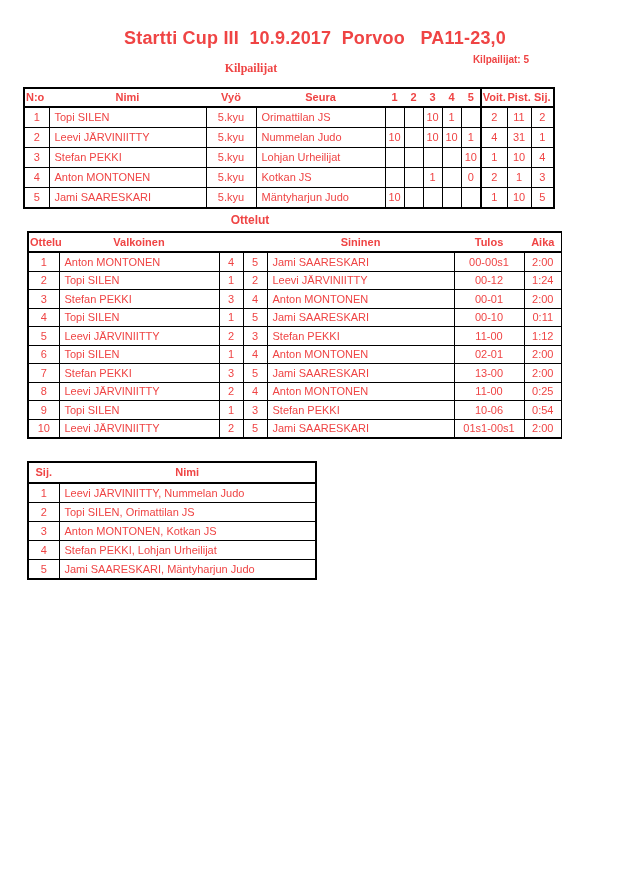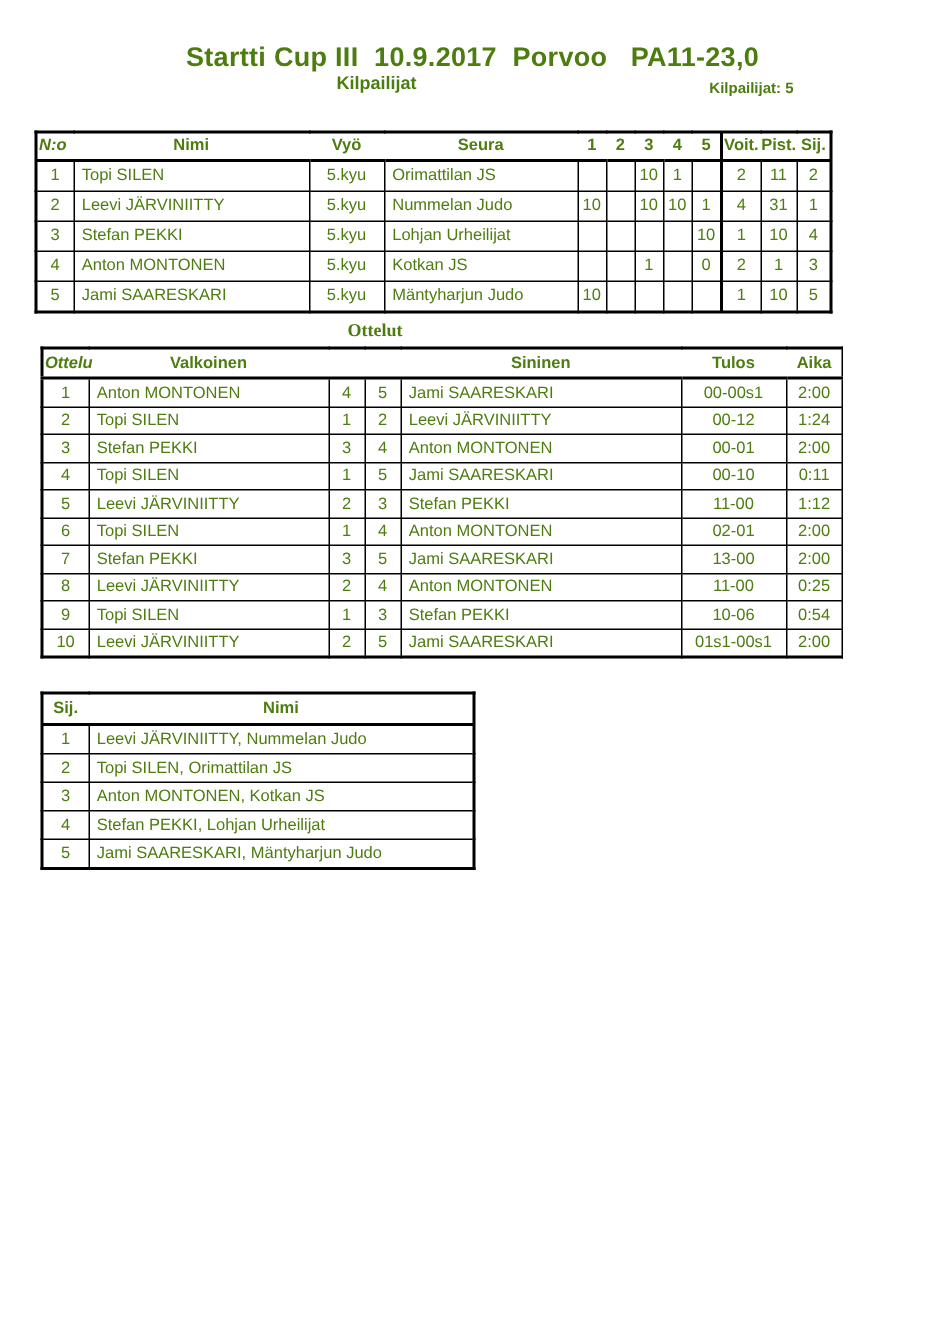--- a/index.html
+++ b/index.html
@@ -1,18 +1,18 @@
 <!DOCTYPE html>
 <html><head>
 <meta charset="utf-8">
 <style>
   html,body{margin:0;padding:0;background:#fff;}
   .page{
     position:relative;width:562px;height:891px;background:#ffffff;
-    font-family:"Liberation Sans","DejaVu Sans",sans-serif;color:#4d7c0f;overflow:hidden;
+    font-family:"Liberation Sans","DejaVu Sans",sans-serif;color:#ef4444;overflow:hidden;
   }
   .title{
     position:absolute;top:28px;left:0;width:630px;text-align:center;
     font-size:18px;font-weight:bold;white-space:pre;letter-spacing:.2px;
   }
   .count{
     position:absolute;top:54px;right:33px;font-size:10px;font-weight:bold;text-align:center;
   }
   .section-heading{
     position:absolute;font-size:12px;font-weight:bold;text-align:center;white-space:nowrap;
@@ -24,37 +24,37 @@
   td,th{
     border:1px solid #000;padding:0;text-align:center;vertical-align:middle;
     overflow:hidden;white-space:nowrap;line-height:1.1;height:inherit;
   }
   thead th{
     border-left-color:transparent;border-right-color:transparent;
     border-bottom:2px solid #000;overflow:visible;font-weight:bold;
   }
   td.tl2, th.tl2{border-left:2px solid #000 !important;}
   .al{text-align:left;padding-left:5px;}
-  .hl{text-align:left;padding-left:1px;font-style:italic;}
+  .hl{text-align:left;padding-left:1px;}
   .t1 thead tr{height:17px;}
   .t1 tbody tr{height:19px;}
   .t2 thead tr{height:18px;}
   .t2 tbody tr{height:17.5px;}
   .t3 thead tr{height:19px;}
   .t3 tbody tr{height:18px;}
 </style>
 </head>
 <body>
 
 <div class="page">
 
   <div class="title">Startti Cup III  10.9.2017  Porvoo   PA11-23,0</div>
   <div class="count">Kilpailijat: 5</div>
 
-  <div class="section-heading" style="left:23px;top:48px;width:456px;">Kilpailijat</div>
+  <div class="section-heading" style="left:23px;top:61px;width:456px;font-family:Liberation Serif, serif;">Kilpailijat</div>
 
   <table class="t1" style="left:23px;top:87px;width:530px;">
     <colgroup>
       <col style="width:25px">
         <col style="width:157px">
         <col style="width:50px">
         <col style="width:129px">
       <col style="width:19px">
         <col style="width:19px">
         <col style="width:19px">
@@ -147,21 +147,21 @@
         <td></td>
         <td></td>
         <td></td>
         <td class="tl2">1</td>
         <td>10</td>
         <td>5</td>
       </tr>
     </tbody>
   </table>
 
-  <div class="section-heading" style="left:27px;top:213px;width:446px;font-family:Liberation Serif, serif;">Ottelut</div>
+  <div class="section-heading" style="left:27px;top:213px;width:446px;">Ottelut</div>
 
   <table class="t2" style="left:27px;top:231px;width:534px;">
     <colgroup>
       <col style="width:31px">
         <col style="width:160px">
         <col style="width:24px">
         <col style="width:24px">
       <col style="width:187px">
         <col style="width:70px">
         <col style="width:38px">

